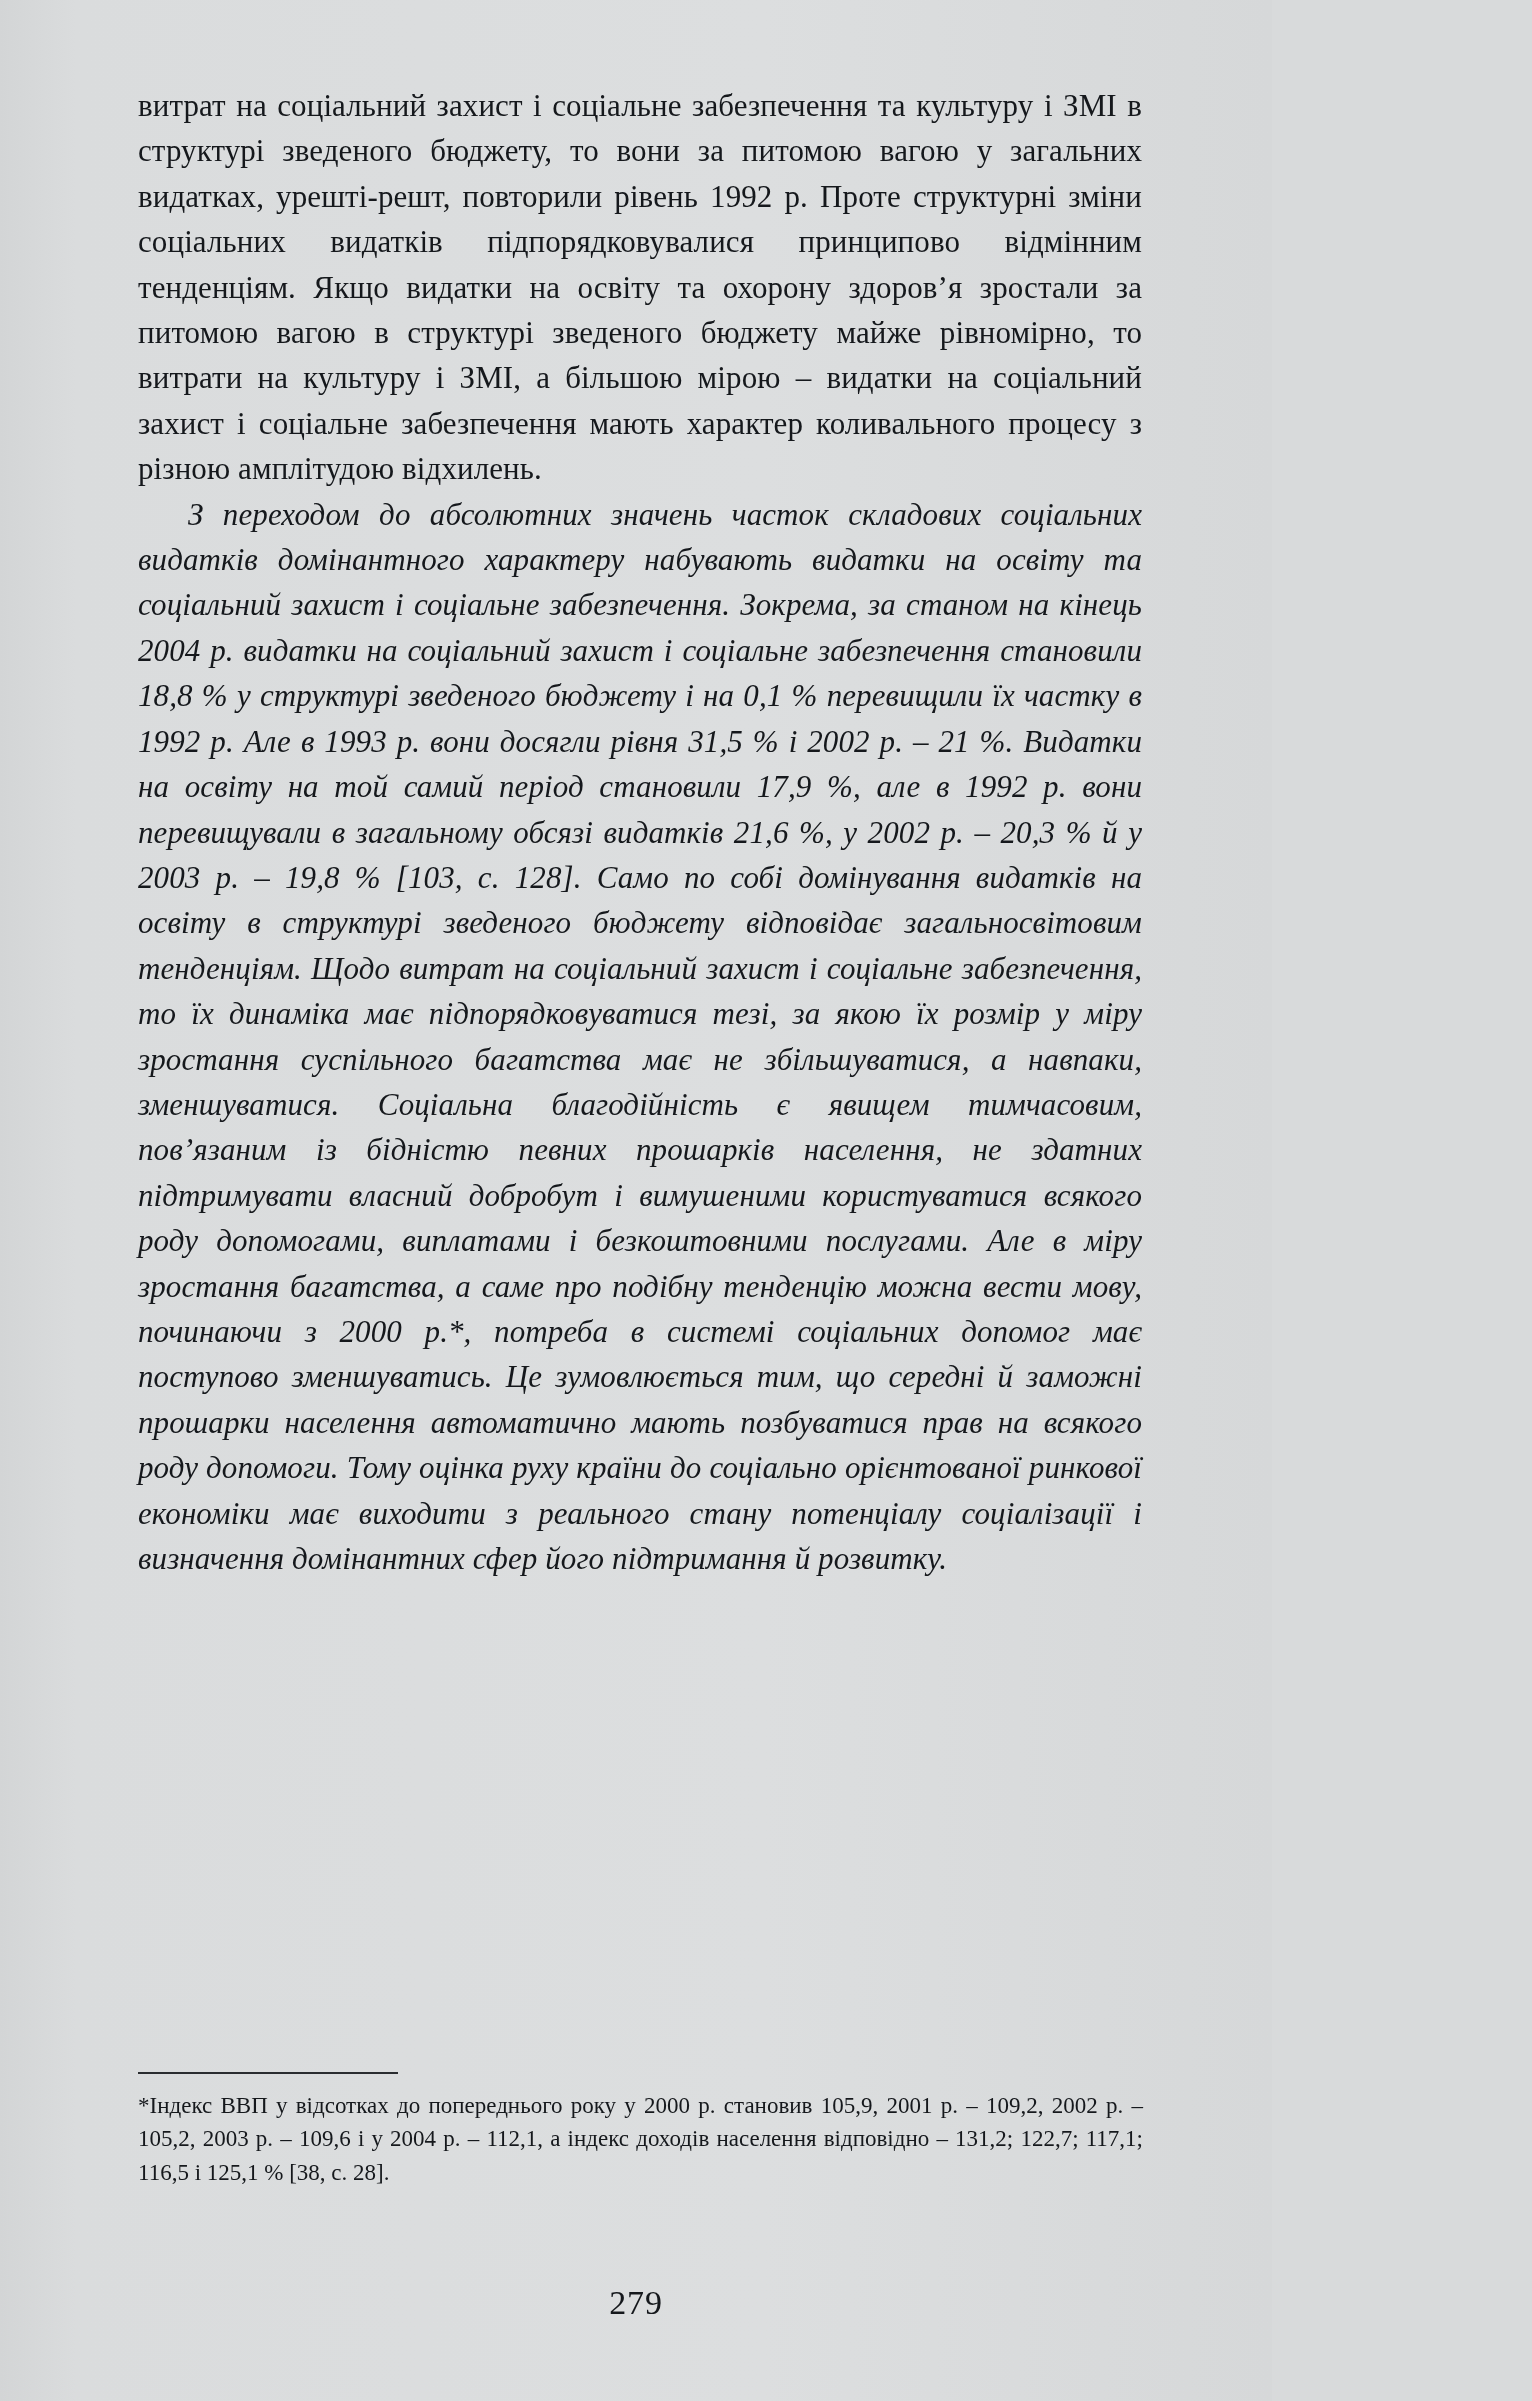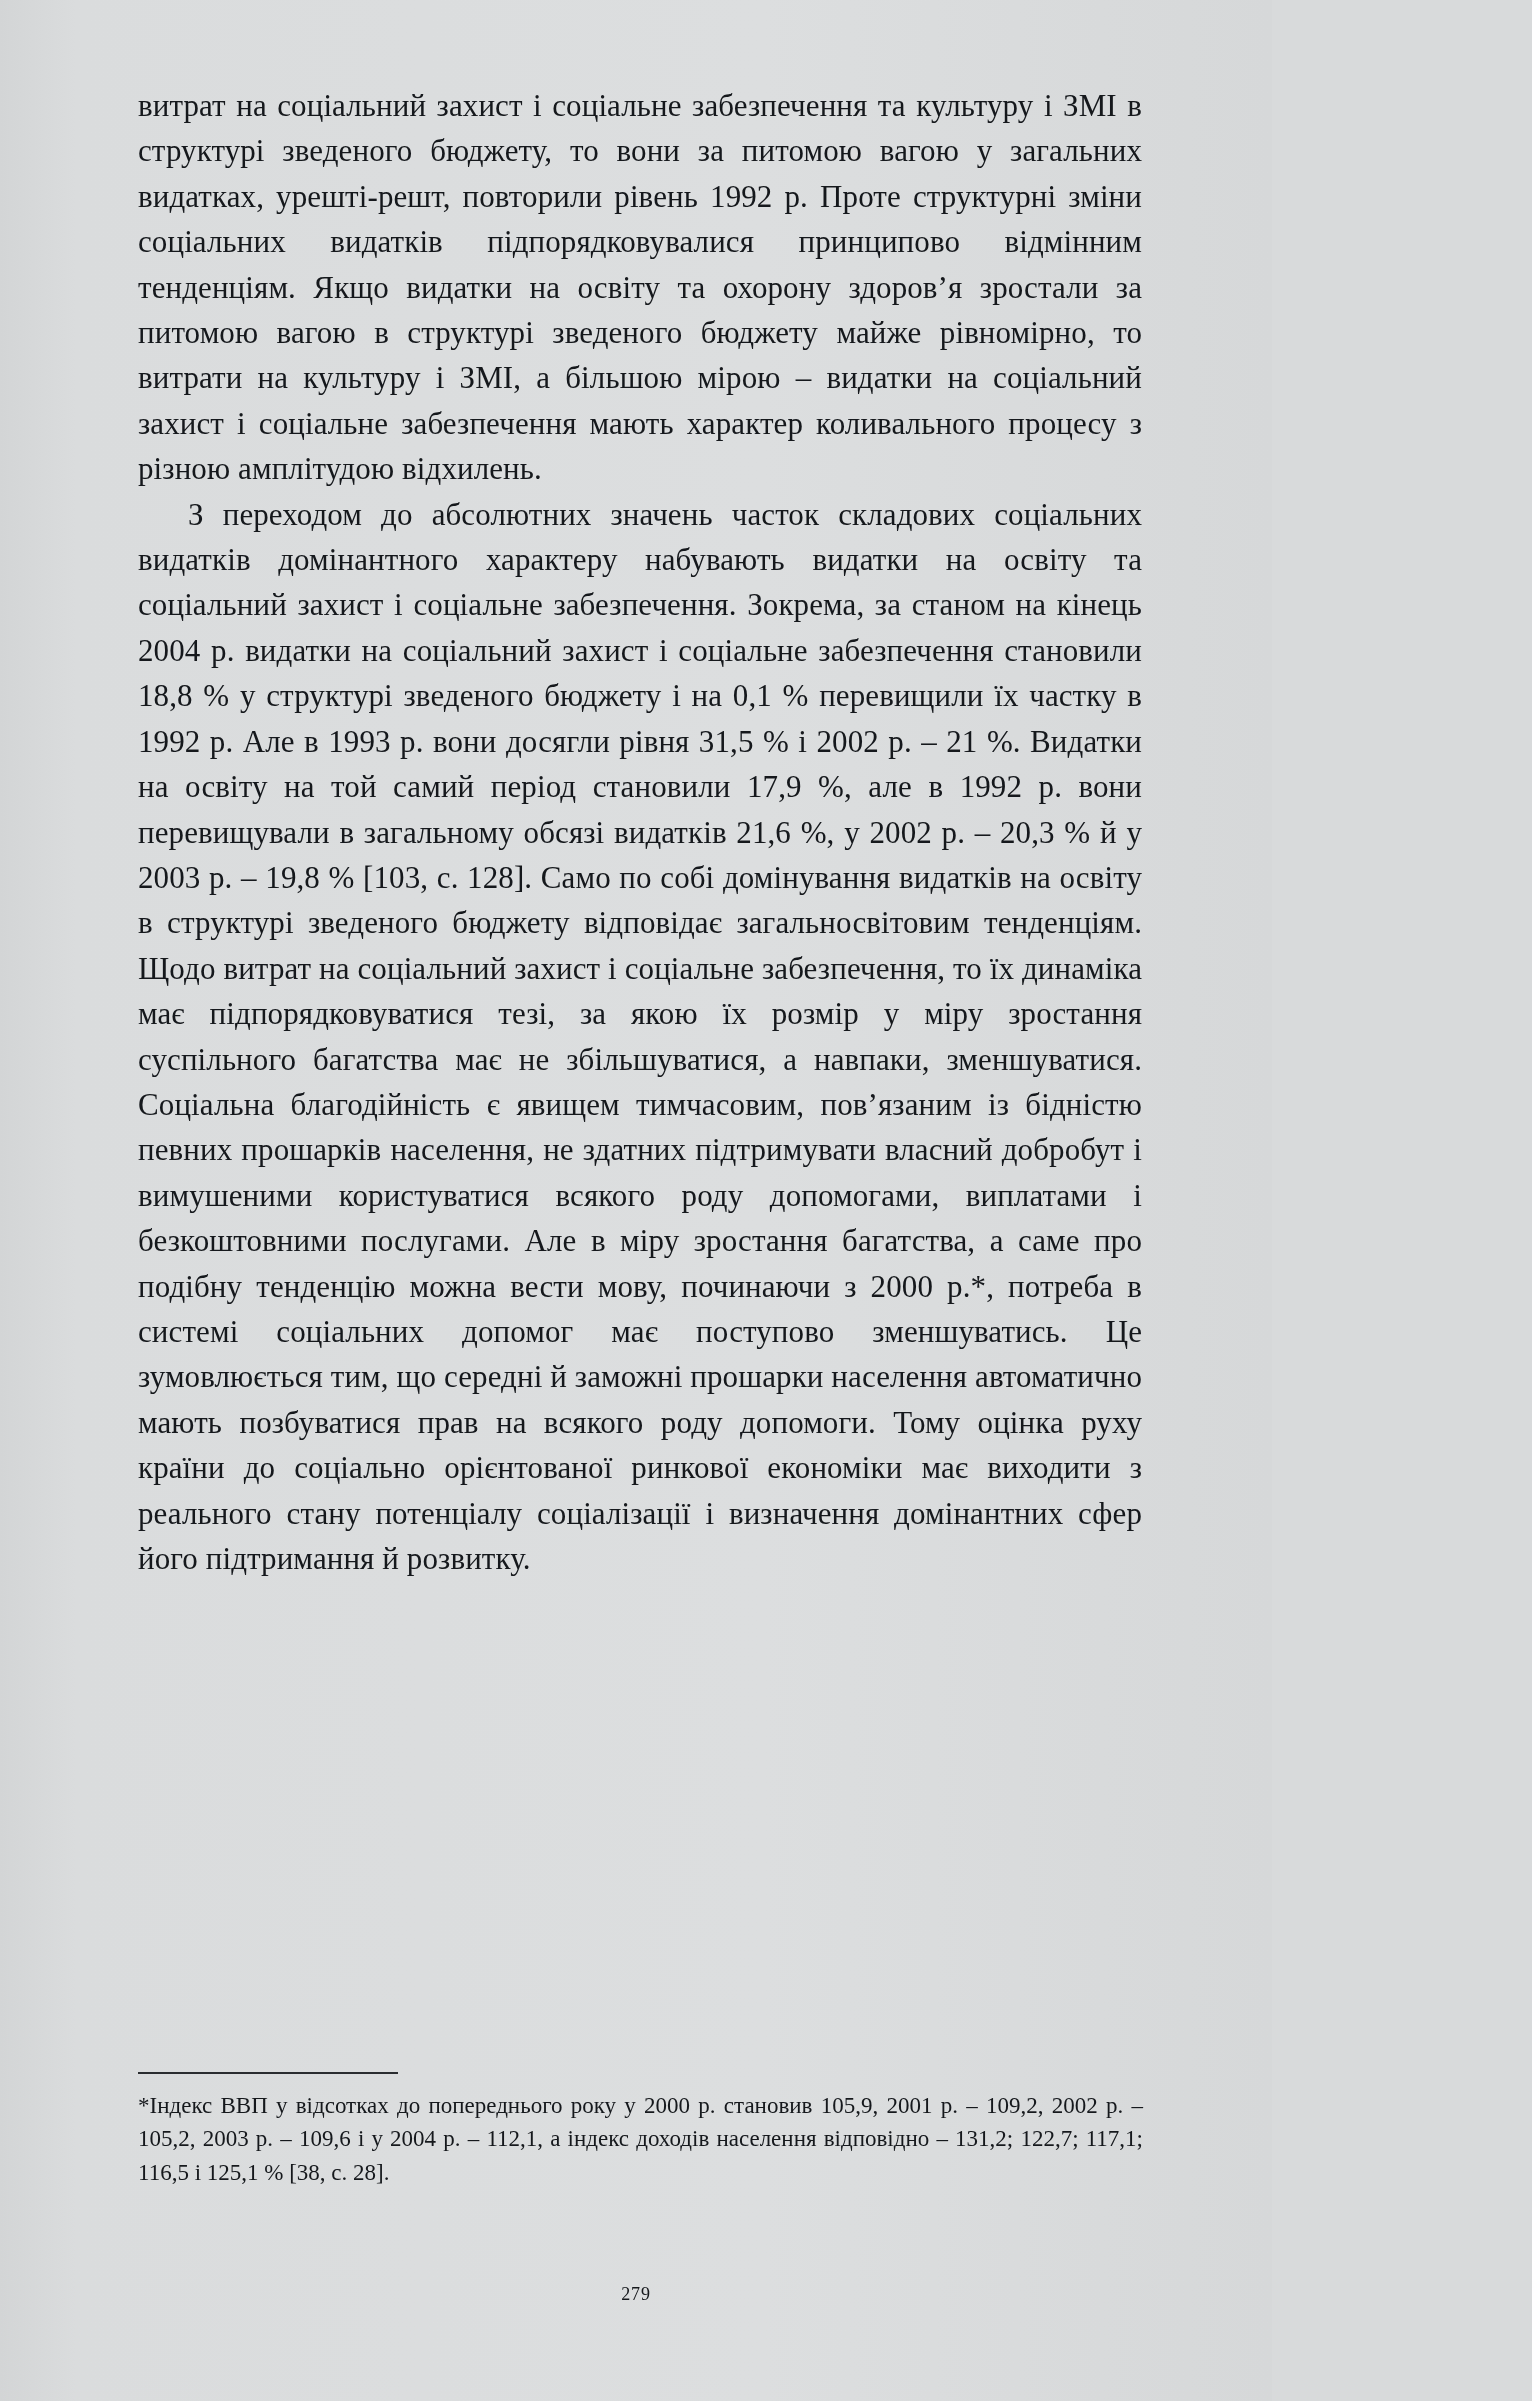--- a/index.html
+++ b/index.html
@@ -28,20 +28,21 @@
     text-align: justify;
     text-justify: inter-word;
     letter-spacing: 0.1px;
     color: #15181c;
   }
   .body-text p {
     margin: 0;
   }
   .body-text p.indent {
     text-indent: 50px;
+    font-style: italic;
   }
   .footnote-wrap {
     position: absolute;
     left: 138px;
     right: 129px;
     top: 2072px;
   }
   .footnote-rule {
     width: 260px;
     height: 1.7px;
@@ -56,21 +57,21 @@
   }
   .footnote p {
     margin: 0;
   }
   .page-number {
     position: absolute;
     left: 0;
     right: 0;
     top: 2284px;
     text-align: center;
-    font-size: 18px;
+    font-size: 34px;
     color: #15181c;
     letter-spacing: 0.9px;
   }
 </style>
 </head>
 <body>
 
 <div class="page">
 
   <div class="body-text">

